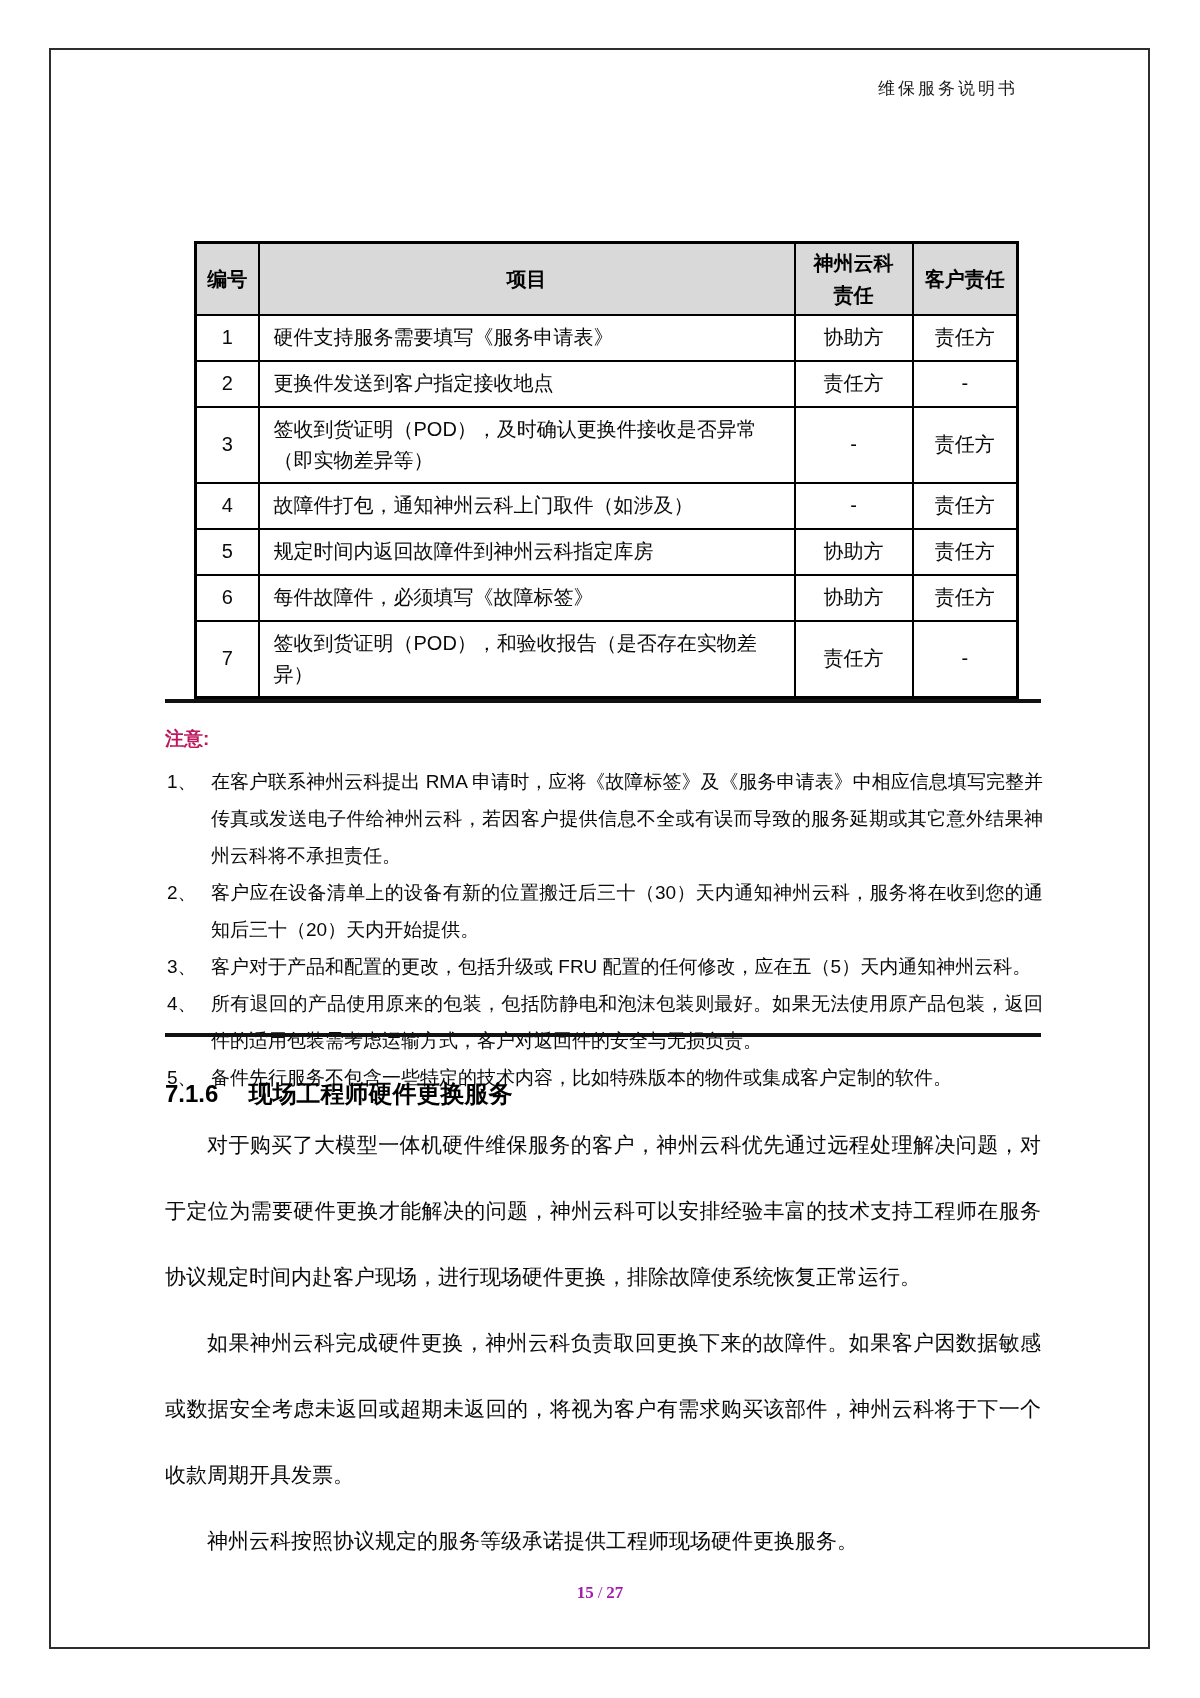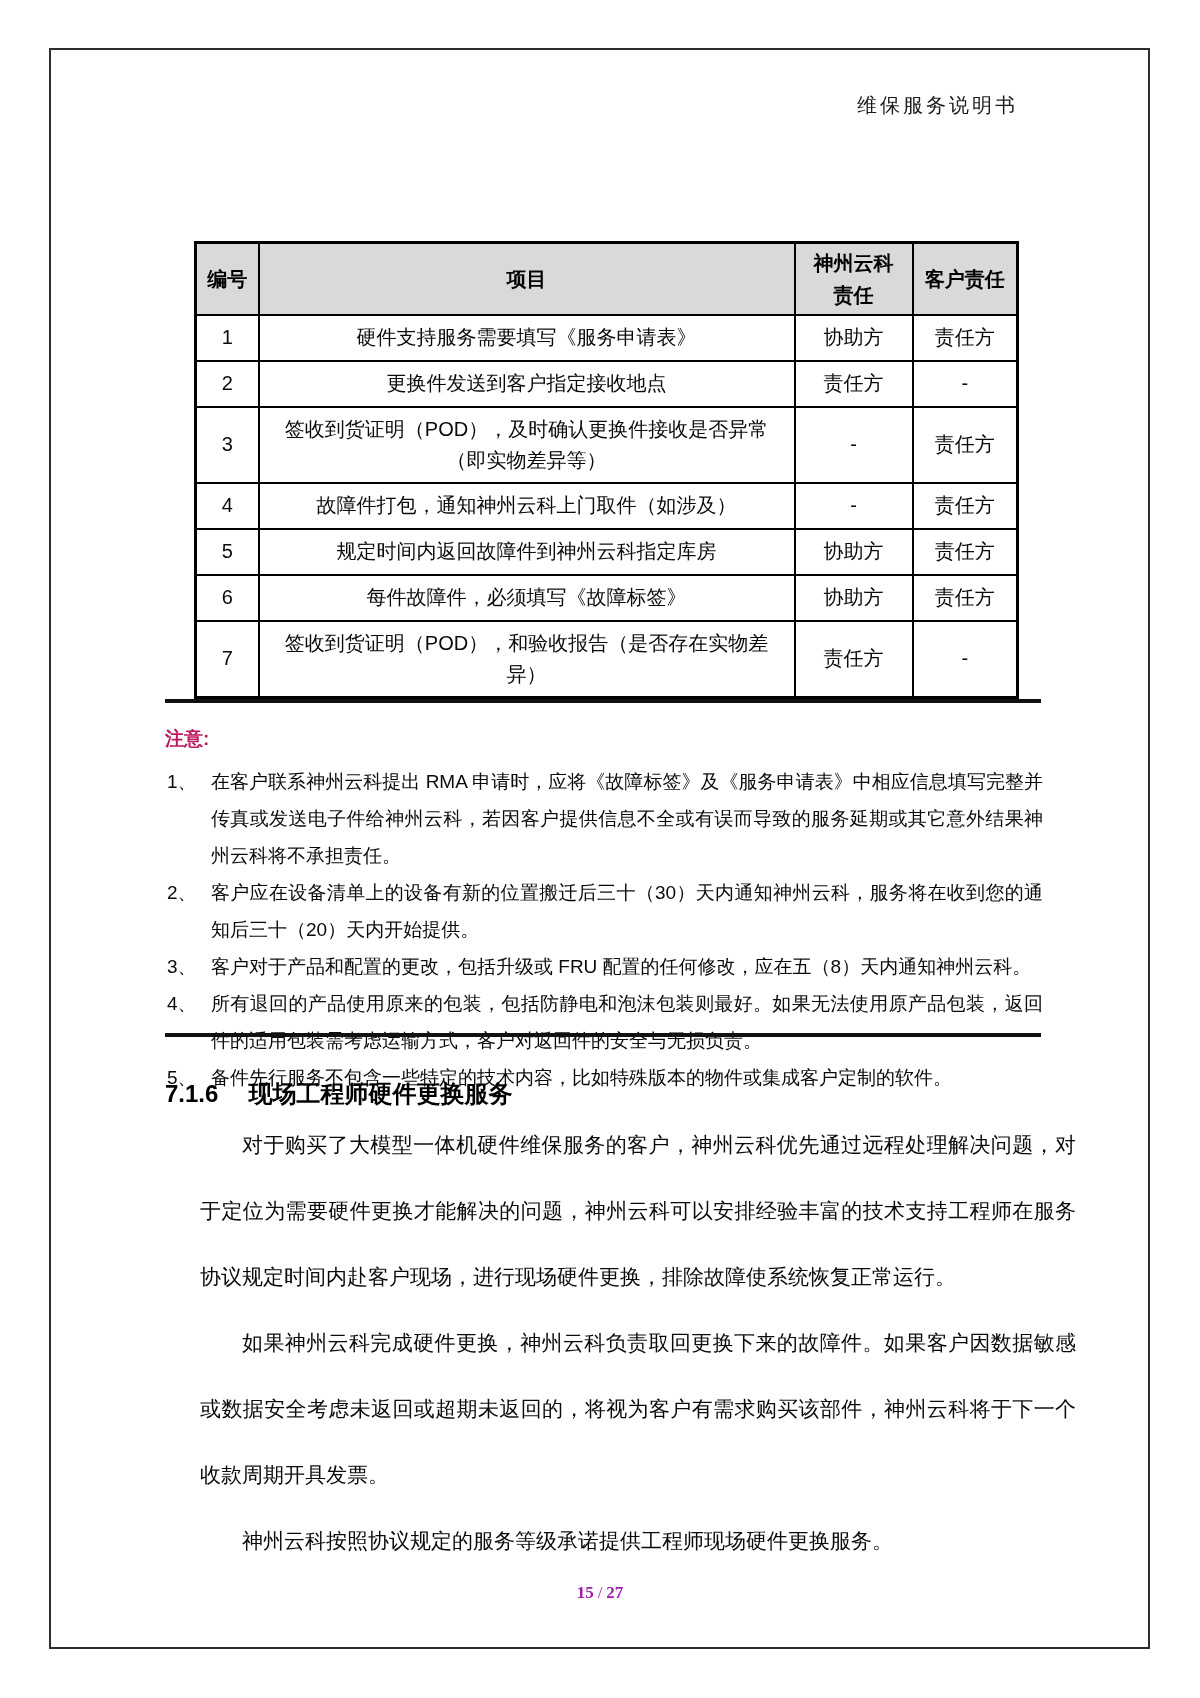--- a/index.html
+++ b/index.html
@@ -16,24 +16,24 @@
 
   .page-border {
     position: absolute;
     left: 49px; top: 48px;
     width: 1101px; height: 1601px;
     border: 2px solid #2e2e2e;
   }
 
   .doc-title {
     position: absolute;
-    top: 92px;
+    top: 77px;
     right: 182px;
     font-family: Liberation Serif, serif;
-    font-size: 20px;
+    font-size: 17px;
     letter-spacing: 3px;
     color: #1a1a1a;
   }
 
   .intro-text {
     position: absolute;
     left: 205px; top: 146px;
     font-size: 21px;
     color: #111;
   }
@@ -62,22 +62,22 @@
   .resp-table td {
     font-size: 20px;
     text-align: center;
     vertical-align: middle;
     height: 46px;
     line-height: 1.55;
     padding: 6px 6px;
     color: #0a0a0a;
   }
   .resp-table td.cell-item {
-    text-align: center;
-    padding: 6px 8px;
+    text-align: left;
+    padding: 6px 14px;
   }
   .col-no { width: 63px; }
   .col-item { width: 536px; }
   .col-vendor { width: 118px; }
   .col-customer { width: 105px; }
   .row-tall td { height: 70px; }
 
   .divider {
     position: absolute;
     left: 165px;
@@ -121,21 +121,20 @@
   }
   .section-number { margin-right: 30px; }
 
   .body-paragraphs {
     position: absolute;
     left: 165px; top: 1112px;
     width: 876px;
     font-size: 21px;
     line-height: 66px;
     color: #0a0a0a;
-    margin-left: 35px;
   }
   .body-paragraphs p {
     text-indent: 2em;
     text-align: justify;
     margin: 0;
   }
 
   .page-footer {
     position: absolute;
     left: 0; top: 1583px;
@@ -228,21 +227,21 @@
     <div class="note-item">
       <span class="note-marker">1、</span>
       <span class="note-text">在客户联系神州云科提出 RMA 申请时，应将《故障标签》及《服务申请表》中相应信息填写完整并传真或发送电子件给神州云科，若因客户提供信息不全或有误而导致的服务延期或其它意外结果神州云科将不承担责任。</span>
     </div>
     <div class="note-item">
       <span class="note-marker">2、</span>
       <span class="note-text">客户应在设备清单上的设备有新的位置搬迁后三十（30）天内通知神州云科，服务将在收到您的通知后三十（20）天内开始提供。</span>
     </div>
     <div class="note-item">
       <span class="note-marker">3、</span>
-      <span class="note-text">客户对于产品和配置的更改，包括升级或 FRU 配置的任何修改，应在五（8）天内通知神州云科。</span>
+      <span class="note-text">客户对于产品和配置的更改，包括升级或 FRU 配置的任何修改，应在五（5）天内通知神州云科。</span>
     </div>
     <div class="note-item">
       <span class="note-marker">4、</span>
       <span class="note-text">所有退回的产品使用原来的包装，包括防静电和泡沫包装则最好。如果无法使用原产品包装，返回件的适用包装需考虑运输方式，客户对返回件的安全与无损负责。</span>
     </div>
     <div class="note-item">
       <span class="note-marker">5、</span>
       <span class="note-text">备件先行服务不包含一些特定的技术内容，比如特殊版本的物件或集成客户定制的软件。</span>
     </div>
   </div>

